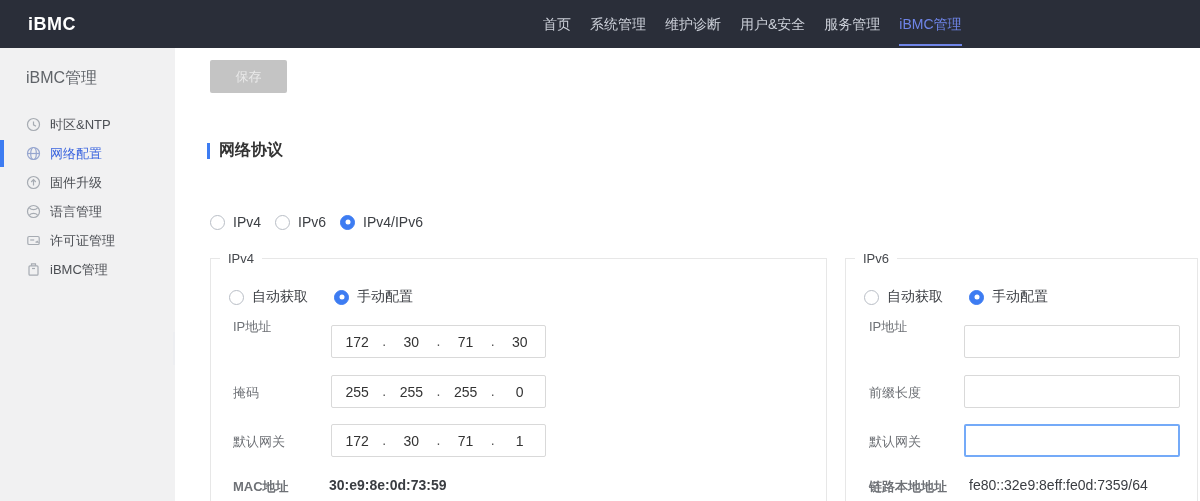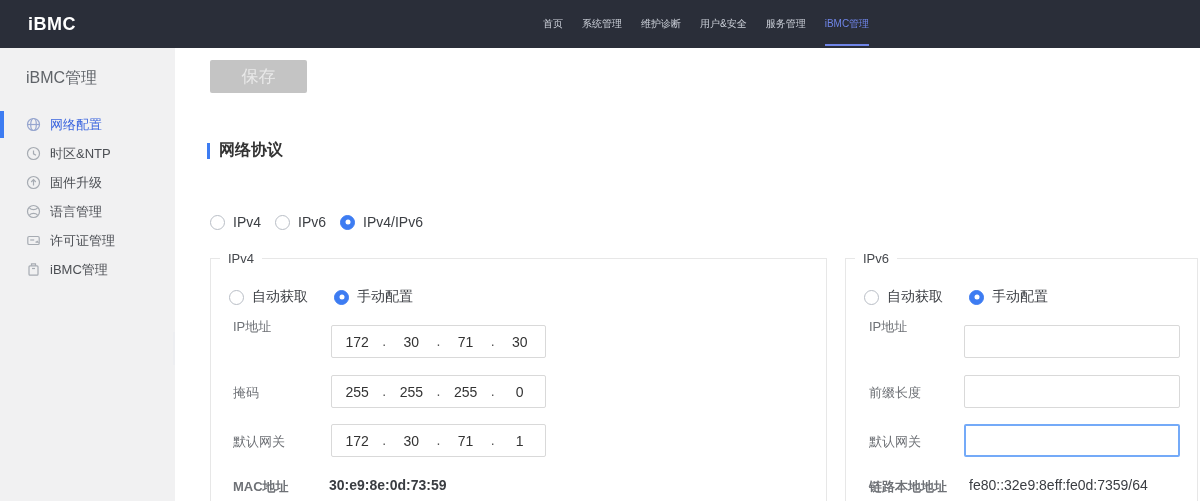--- a/index.html
+++ b/index.html
@@ -4,39 +4,39 @@
 <style>
   * { margin:0; padding:0; box-sizing:border-box; }
   html,body { width:1200px; height:501px; overflow:hidden; }
   body { font-family:"Liberation Sans","DejaVu Sans",sans-serif; background:#fff; position:relative; }
   .page { position:absolute; inset:0; width:1200px; height:501px; overflow:hidden; }
 
   
   .header { position:absolute; left:0; top:0; width:1200px; height:48px; background:var(--header-bg,#2a2e39); }
   .logo { position:absolute; left:28px; top:0; height:48px; line-height:48px; color:#fff; font-size:18px; font-weight:bold; letter-spacing:0.5px; }
   .nav { position:absolute; left:543px; top:0; height:48px; display:flex; align-items:center; gap:19px; }
-  .nav-item { position:relative; height:48px; line-height:48px; font-size:10px; color:#ccd0d9; cursor:pointer; white-space:nowrap; }
+  .nav-item { position:relative; height:48px; line-height:48px; font-size:14px; color:#ccd0d9; cursor:pointer; white-space:nowrap; }
   .nav-item.active { color:var(--nav-active,#6f85e8); }
   .nav-item.active::after { content:""; position:absolute; left:0; right:0; bottom:2px; height:2px; background:var(--nav-active,#6f85e8); }
 
   
   .sidebar { position:absolute; left:0; top:48px; width:175px; height:453px; background:var(--sidebar-bg,#f1f1f2); }
   .sidebar-title { position:absolute; left:26px; top:20px; font-size:16px; color:#5f6368; }
   .menu { position:absolute; left:0; top:62px; width:175px; }
   .menu-item { position:relative; height:29px; display:flex; align-items:center; padding-left:26px; font-size:13px; color:#4c4f54; cursor:pointer; }
   .menu-item .mi-icon { width:15px; height:15px; margin-right:9px; display:inline-flex; flex:0 0 15px; }
   .menu-item svg { stroke:#a6abb2; fill:none; stroke-width:1.2; }
   .menu-item.active { color:var(--sidebar-active,#3c66df); }
   .menu-item.active svg { stroke:#97a6cf; }
   .menu-item.active::before { content:""; position:absolute; left:0; top:1px; bottom:1px; width:4px; background:var(--accent-blue,#3d7cf2); }
   .collapse-tab { position:absolute; left:173px; top:284px; width:17px; height:33px; background:#edeef1; border-radius:0 7px 7px 0; display:flex; align-items:center; justify-content:center; cursor:pointer; color:var(--accent-blue,#3d7cf2); font-size:15px; font-weight:bold; }
 
   
   .main { position:absolute; left:175px; top:48px; width:1025px; height:453px; background:#fff; }
-  .save-btn { position:absolute; left:35px; top:12px; width:97px; height:33px; background:var(--disabled-button-bg,#c4c4c4); color:#e9e9e9; border:none; border-radius:2px; font-size:17px; font-family:inherit; cursor:not-allowed; }
+  .save-btn { position:absolute; left:35px; top:12px; width:77px; height:33px; background:var(--disabled-button-bg,#c4c4c4); color:#e9e9e9; border:none; border-radius:2px; font-size:13px; font-family:inherit; cursor:not-allowed; }
   .section-title { position:absolute; left:32px; top:92px; display:flex; align-items:center; }
   .section-title .bar { width:3px; height:16px; background:var(--accent-blue,#3d7cf2); margin-right:9px; }
   .section-title .txt { font-size:16px; font-weight:bold; color:#333; }
 
   
   .radio-row { display:flex; align-items:center; }
   .radio-opt { display:flex; align-items:center; margin-right:14px; cursor:pointer; }
   .radio { width:15px; height:15px; border-radius:50%; border:1px solid #b9bec6; background:#fff; display:inline-block; position:relative; flex:0 0 15px; }
   .radio.checked { background:var(--accent-blue,#3d7cf2); border-color:var(--accent-blue,#3d7cf2); }
   .radio.checked::after { content:""; position:absolute; width:5px; height:5px; border-radius:50%; background:#fff; top:50%; left:50%; transform:translate(-50%,-50%); }
@@ -81,38 +81,38 @@
       <div class="nav-item">维护诊断</div>
       <div class="nav-item">用户&amp;安全</div>
       <div class="nav-item">服务管理</div>
       <div class="nav-item active">iBMC管理</div>
     </div>
   </div>
 
   <div class="sidebar">
     <div class="sidebar-title">iBMC管理</div>
     <div class="menu">
+      <div class="menu-item">
+        <span class="mi-icon">
+          <svg viewBox="0 0 15 15" width="15" height="15">
+              <circle cx="7.5" cy="7.5" r="6"></circle>
+              <polyline points="7.5,4.5 7.5,7.8 10,9.2"></polyline>
+            </svg>
+        </span>
+        <span>时区&amp;NTP</span>
+      </div>
       <div class="menu-item active">
         <span class="mi-icon">
           <svg viewBox="0 0 15 15" width="15" height="15">
               <circle cx="7.5" cy="7.5" r="6"></circle>
               <ellipse cx="7.5" cy="7.5" rx="2.8" ry="6"></ellipse>
               <line x1="1.5" y1="7.5" x2="13.5" y2="7.5"></line>
             </svg>
         </span>
         <span>网络配置</span>
-      </div>
-      <div class="menu-item">
-        <span class="mi-icon">
-          <svg viewBox="0 0 15 15" width="15" height="15">
-              <circle cx="7.5" cy="7.5" r="6"></circle>
-              <polyline points="7.5,4.5 7.5,7.8 10,9.2"></polyline>
-            </svg>
-        </span>
-        <span>时区&amp;NTP</span>
       </div>
       <div class="menu-item">
         <span class="mi-icon">
           <svg viewBox="0 0 15 15" width="15" height="15">
               <circle cx="7.5" cy="7.5" r="6"></circle>
               <line x1="7.5" y1="10.5" x2="7.5" y2="5"></line>
               <polyline points="5.2,7 7.5,4.6 9.8,7"></polyline>
             </svg>
         </span>
         <span>固件升级</span>

